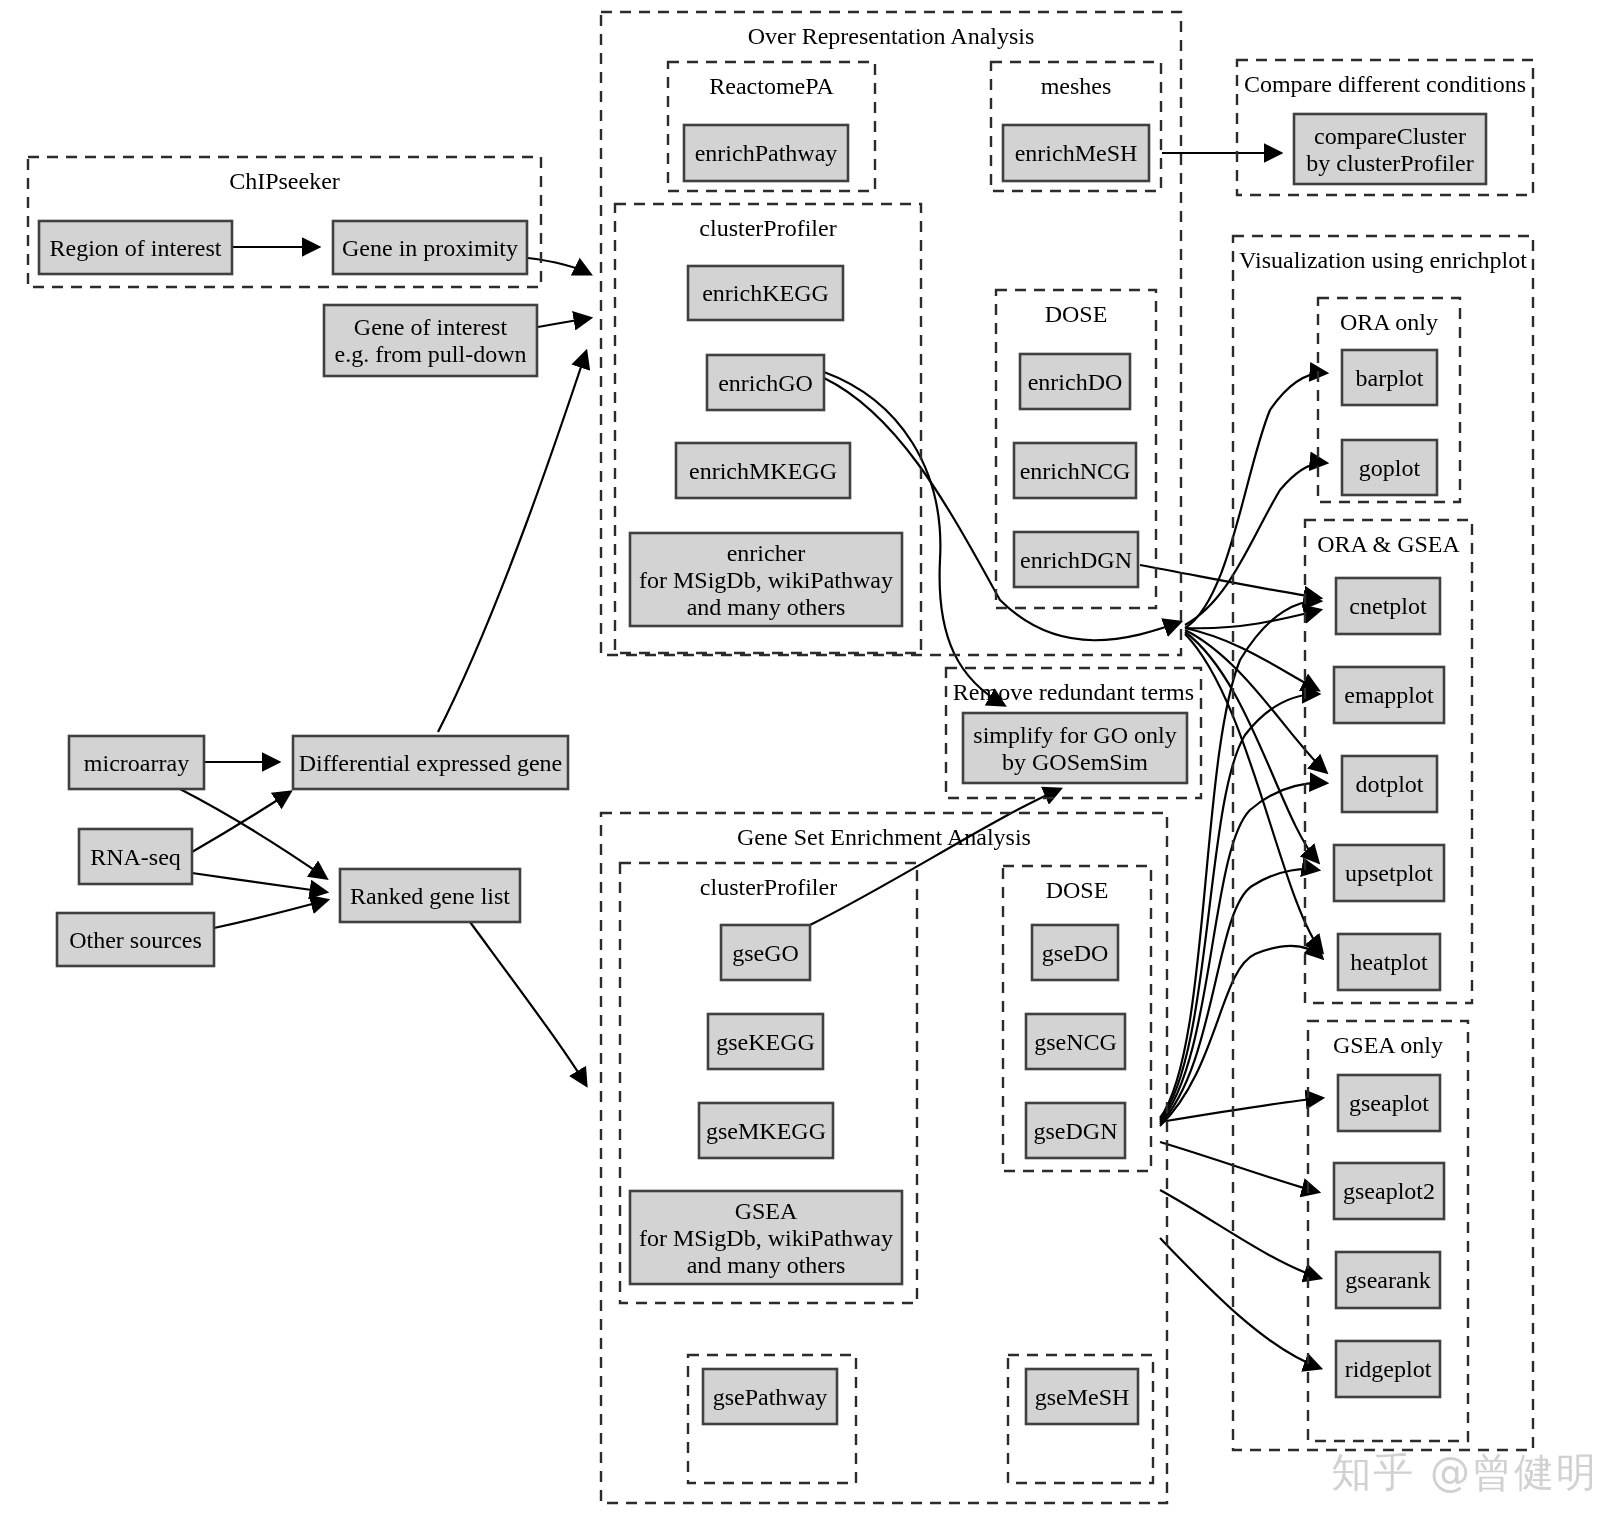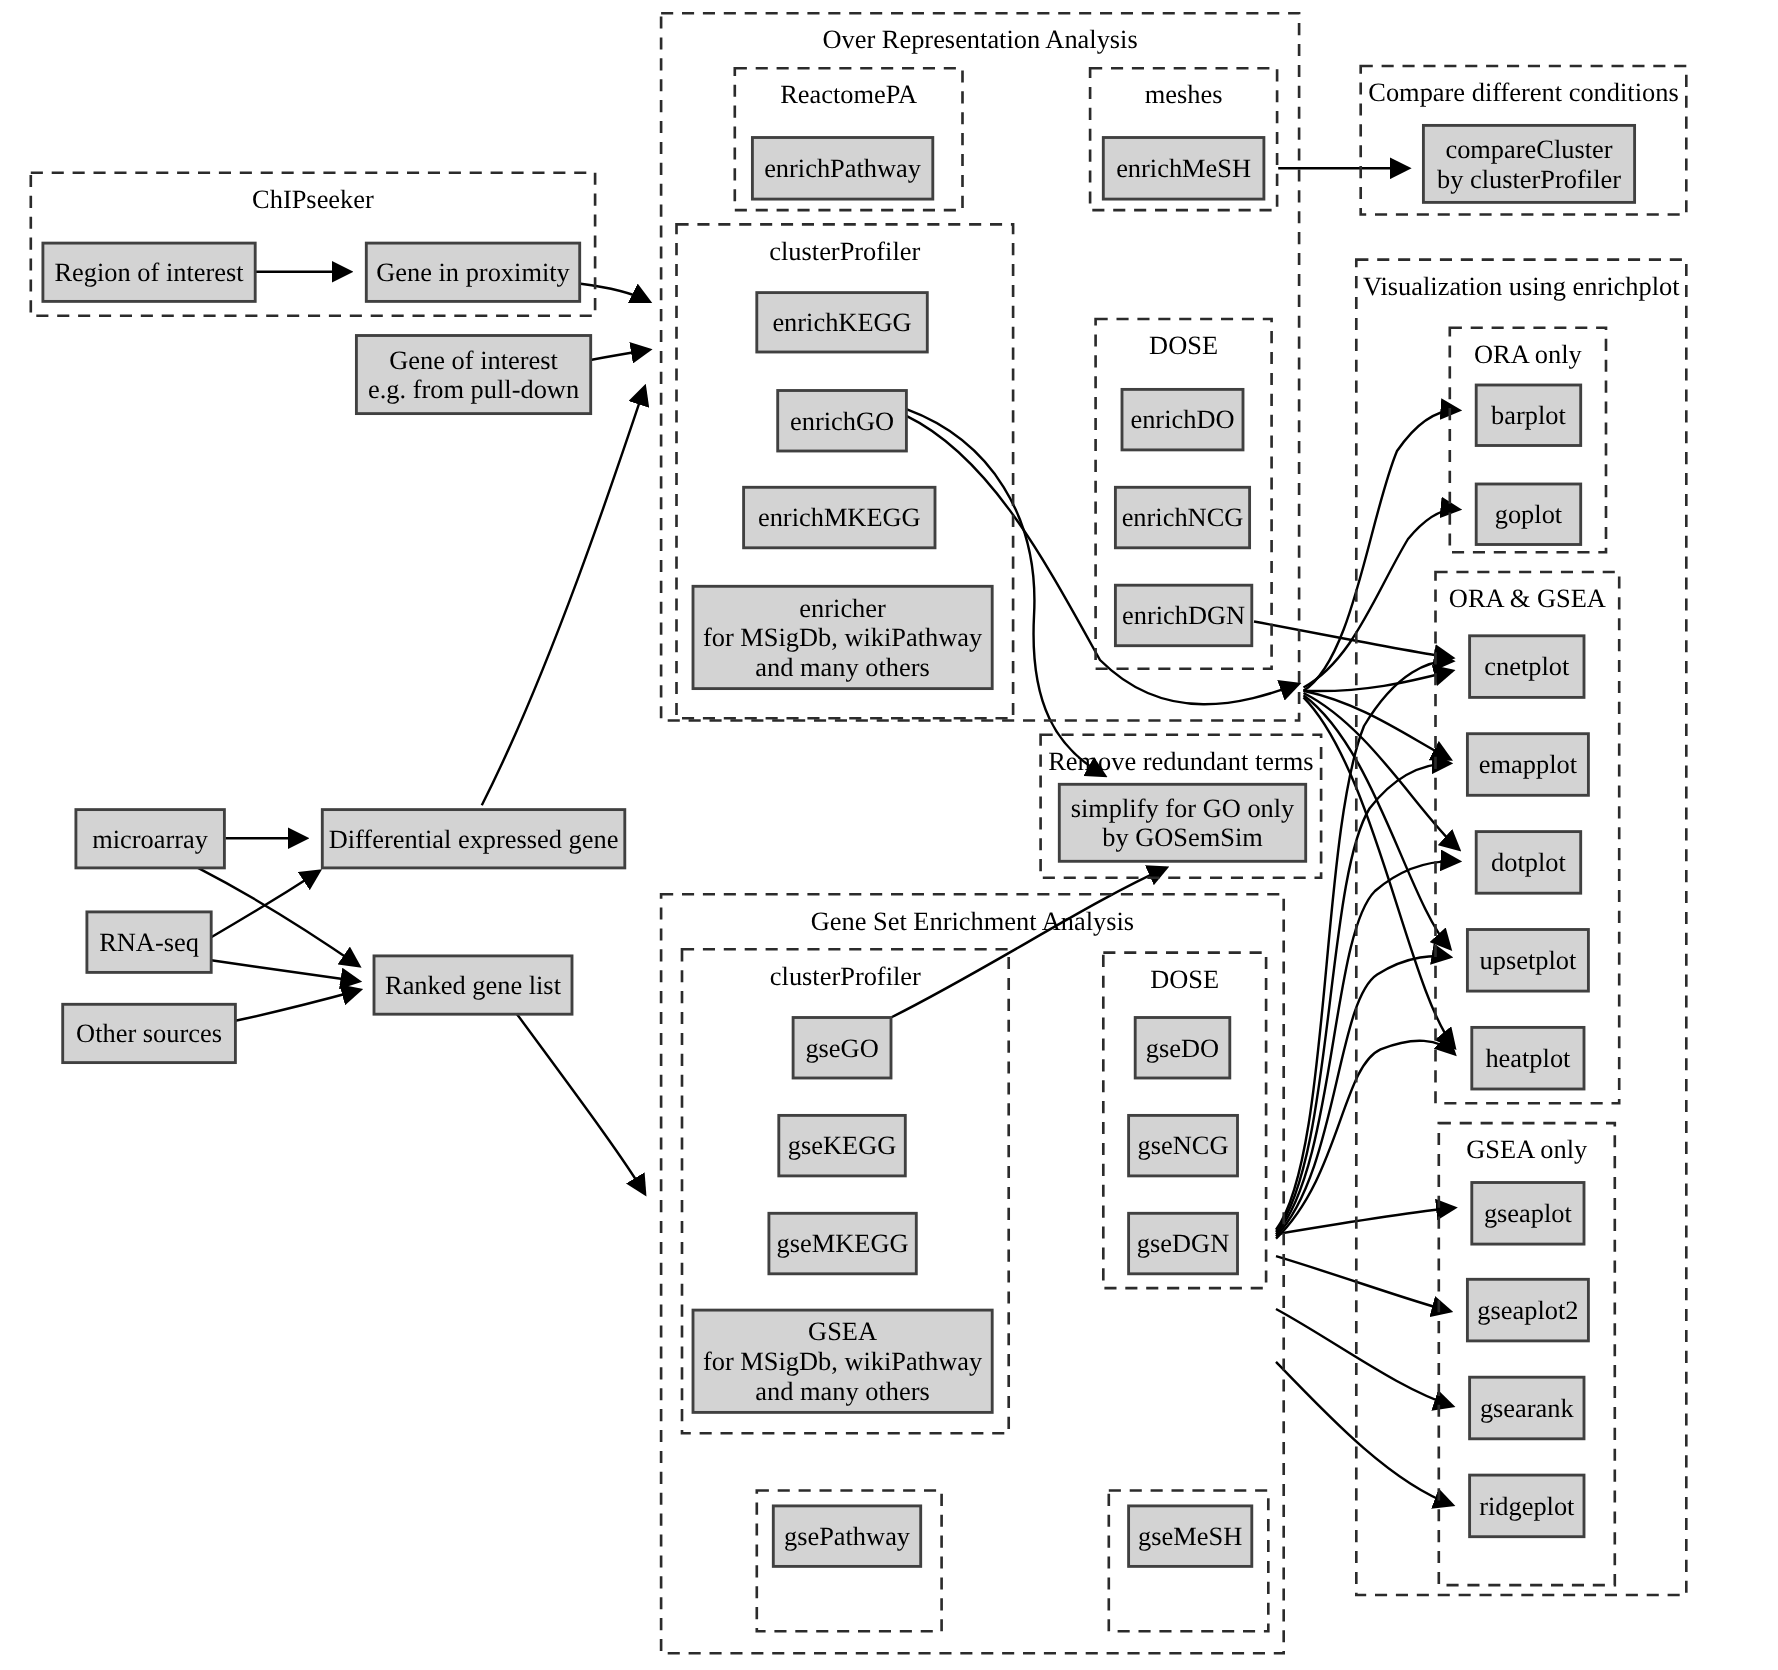--- a/index.html
+++ b/index.html
@@ -276,13 +276,14 @@
         <g>
           <rect x="1336" y="1252" width="104" height="56" fill="#d3d3d3" stroke="#404040" stroke-width="2.6"></rect>
           <text x="1388" y="1288" text-anchor="middle" font-size="24" fill="#000000" font-family="&quot;Liberation Serif&quot;,&quot;DejaVu Serif&quot;,serif"><tspan x="1388" dy="0">gsearank</tspan></text>
         </g>
         <g>
           <rect x="1336" y="1341" width="104" height="56" fill="#d3d3d3" stroke="#404040" stroke-width="2.6"></rect>
           <text x="1388" y="1377" text-anchor="middle" font-size="24" fill="#000000" font-family="&quot;Liberation Serif&quot;,&quot;DejaVu Serif&quot;,serif"><tspan x="1388" dy="0">ridgeplot</tspan></text>
         </g>
       </g>
   </svg>
+  <div class="watermark">知乎 @曾健明</div>
 </div>
 
 </body></html>

